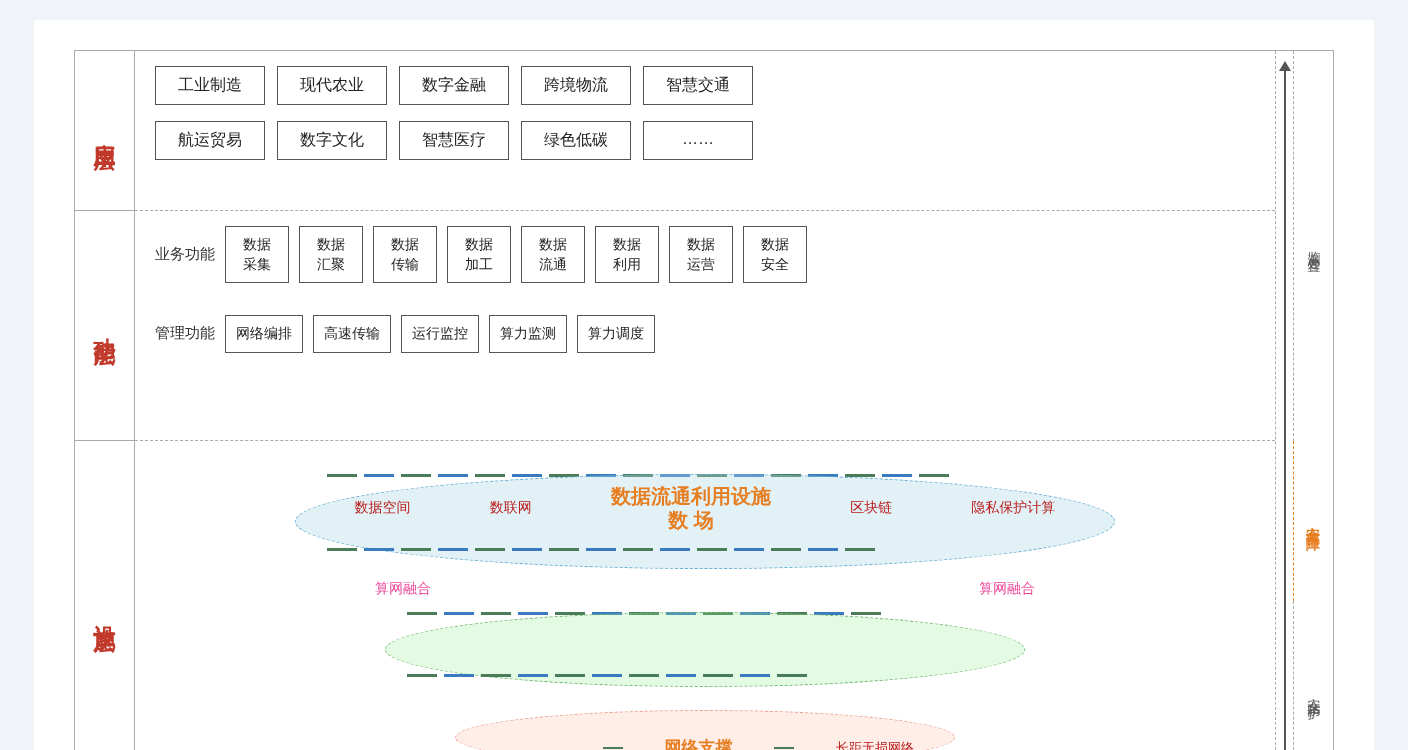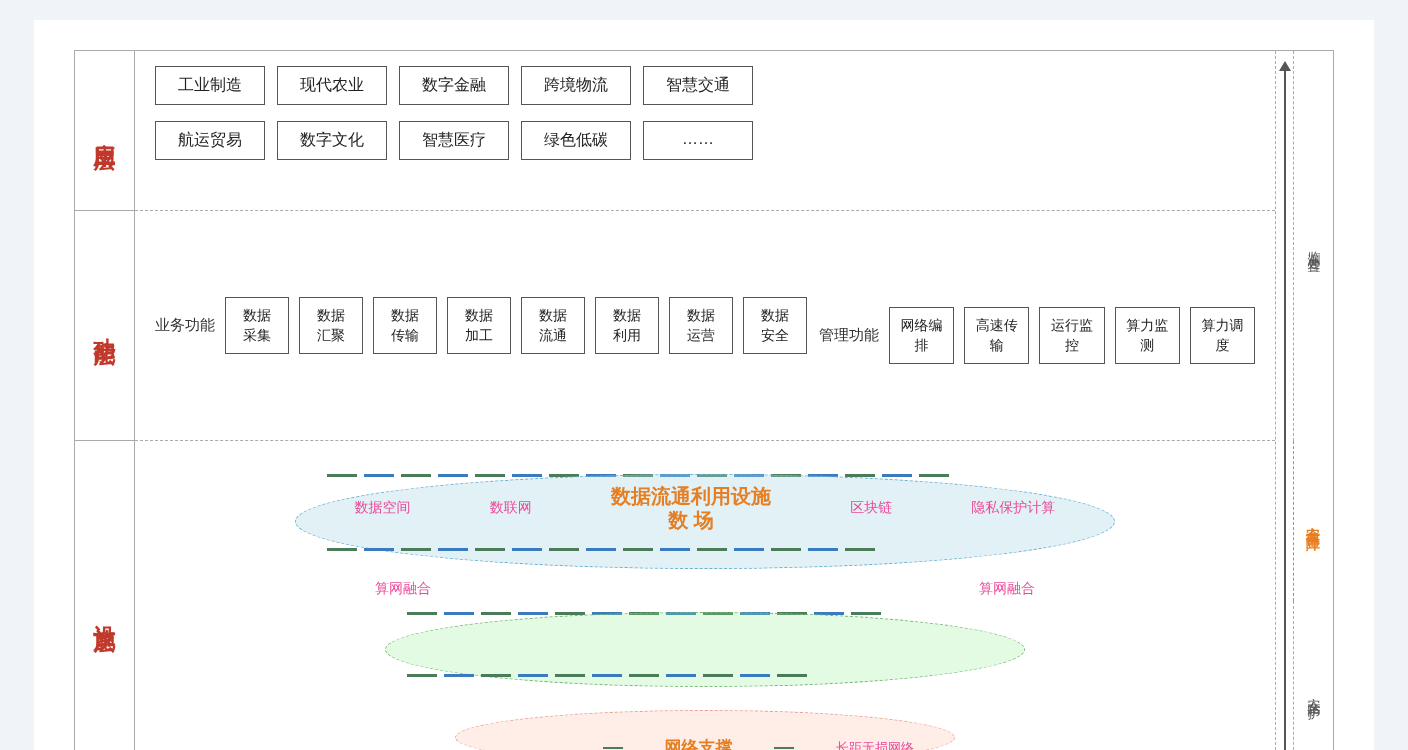--- a/index.html
+++ b/index.html
@@ -75,21 +75,21 @@
       background: #fff;
       min-width: 110px;
       text-align: center;
     }
     
     .func-layer {
       height: 230px;
       border-bottom: 1.5px dashed #aaa;
       padding: 15px 20px;
       display: flex;
-      flex-direction: row;
+      flex-direction: column;
       gap: 12px;
     }
     .func-row {
       display: flex;
       flex-direction: row;
       align-items: center;
       gap: 10px;
     }
     .func-label-text {
       font-size: 15px;
@@ -121,21 +121,21 @@
       position: absolute;
       width: 820px;
       height: 110px;
       background: rgba(173, 216, 230, 0.35);
       border: 1.5px dashed #6ab0d4;
       border-radius: 55%;
       top: 0; left: 0;
     }
     .ellipse-item {
       font-size: 14px;
-      color: #ec4899;
+      color: #b91c1c;
     }
     .ellipse-center-label {
       font-size: 20px;
       font-weight: bold;
       color: #e67e22;
       text-align: center;
       line-height: 1.2;
     }
     
     .dash-line {

